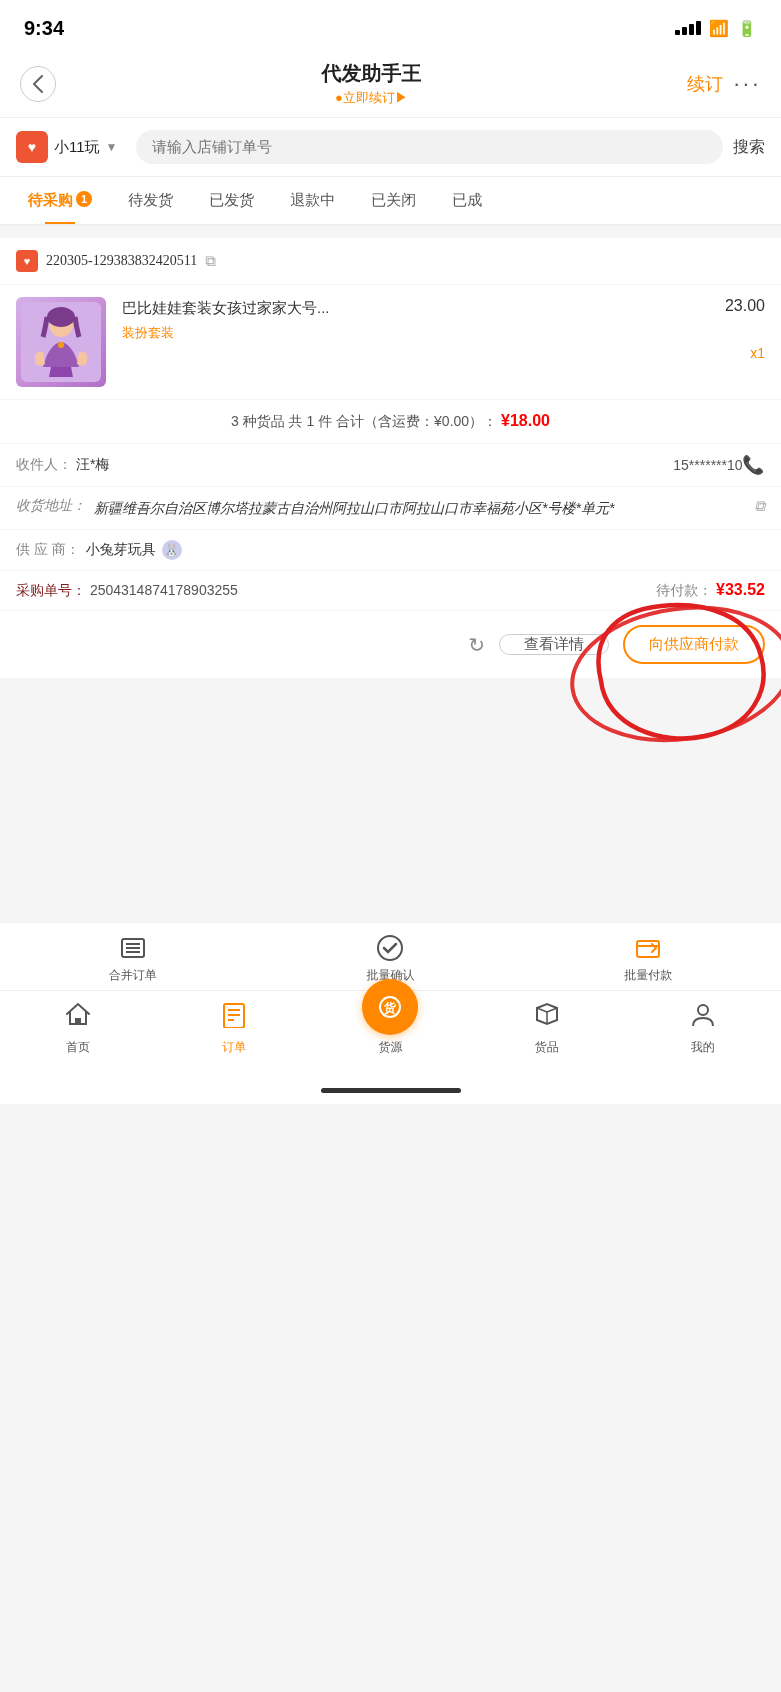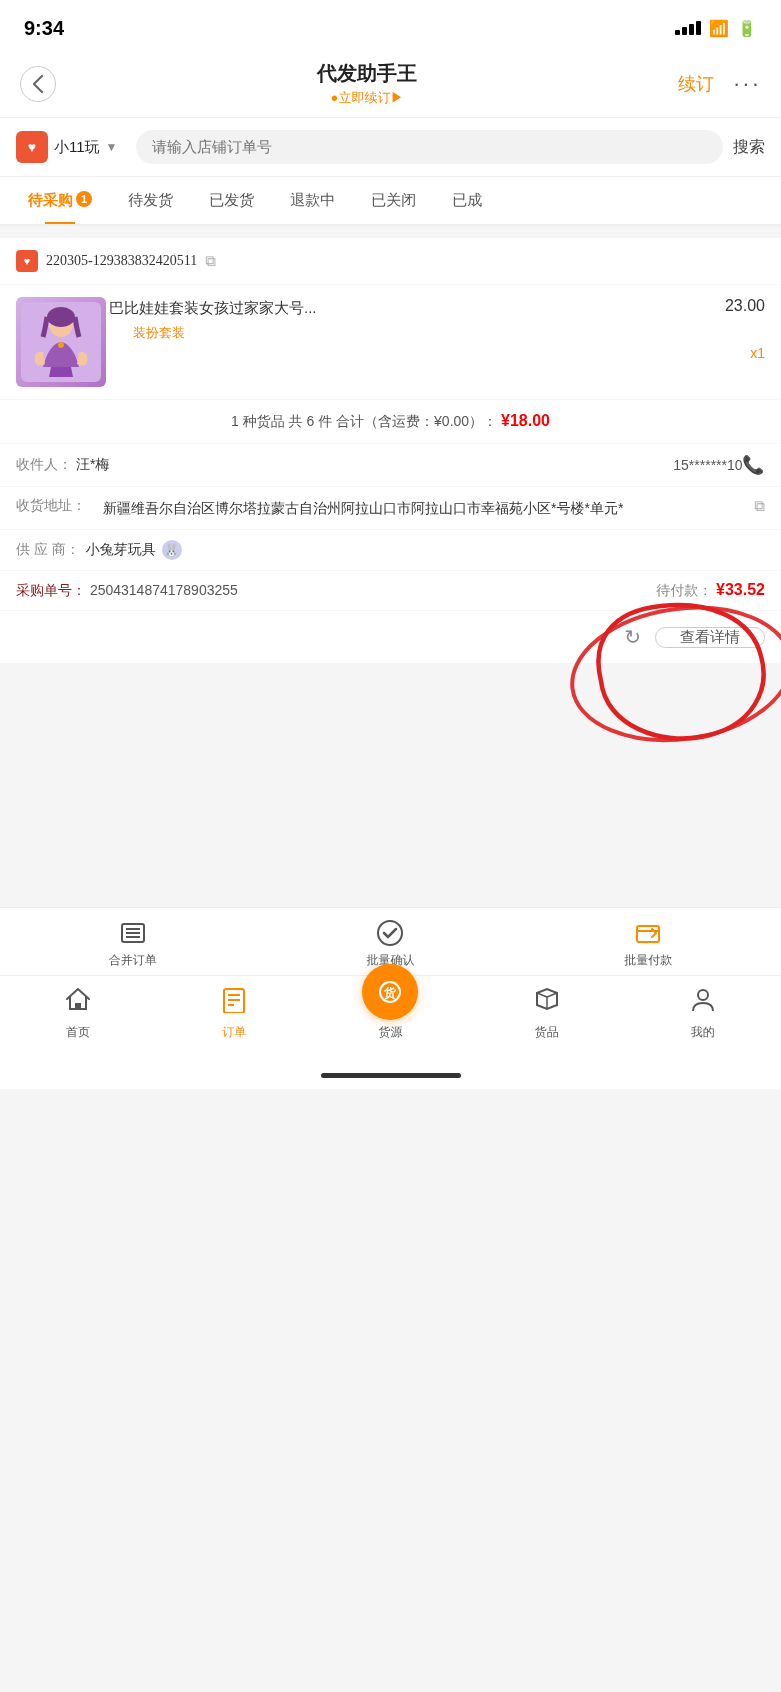--- a/index.html
+++ b/index.html
@@ -60,21 +60,21 @@
       color: #222;
     }
     .nav-title-block .subtitle {
       font-size: 13px;
       color: #f80;
       margin-top: 2px;
     }
     .nav-right {
       display: flex;
       align-items: center;
-      gap: 19px;
+      gap: 10px;
     }
     .nav-renew {
       font-size: 18px;
       color: #f80;
       font-weight: 500;
     }
     .nav-more {
       font-size: 22px;
       color: #555;
       letter-spacing: 2px;
@@ -220,21 +220,21 @@
     .copy-icon {
       font-size: 15px;
       color: #aaa;
     }
 
     
     .product-row {
       display: flex;
       align-items: flex-start;
       padding: 12px 16px;
-      gap: 3px;
+      gap: 16px;
       border-bottom: 1px solid #f5f5f5;
     }
     .product-img {
       width: 90px;
       height: 90px;
       border-radius: 6px;
       background: #e8d5f0;
       overflow: hidden;
       flex-shrink: 0;
       display: flex;
@@ -257,21 +257,20 @@
     .product-name {
       font-size: 15px;
       color: #333;
       line-height: 1.4;
     }
     .product-tag {
       display: inline-block;
       color: #f80;
       font-size: 13px;
       margin-top: 6px;
-      margin-left: 24px;
     }
     .product-price-qty {
       text-align: right;
     }
     .product-price {
       font-size: 16px;
       color: #333;
       font-weight: 500;
     }
     .product-qty {
@@ -319,21 +318,22 @@
       color: #555;
     }
 
     .address-row {
       padding: 10px 16px;
       font-size: 14px;
       color: #333;
       border-bottom: 1px solid #f5f5f5;
       display: flex;
       align-items: flex-start;
-      gap: 17px;
+      gap: 8px;
+      font-style: italic;
     }
     .address-label {
       color: #888;
       white-space: nowrap;
       font-size: 14px;
     }
     .address-text {
       flex: 1;
       line-height: 1.6;
     }
@@ -618,21 +618,21 @@
         <div class="product-name">巴比娃娃套装女孩过家家大号...</div>
         <div class="product-tag">装扮套装</div>
       </div>
       <div class="product-price-qty">
         <div class="product-price">23.00</div>
         <div class="product-qty">x1</div>
       </div>
     </div>
 
     <div class="summary-row">
-      <span>1 种货品 共 6 件 合计（含运费：¥0.00）：</span>
+      <span>3 种货品 共 1 件 合计（含运费：¥0.00）：</span>
       <span class="total-price">¥18.00</span>
     </div>
 
     <div class="info-row">
       <div>
         <span class="label">收件人：</span>
         <span class="value">汪*梅</span>
       </div>
       <div class="phone">
         <span>15*******10</span>
@@ -659,20 +659,21 @@
       </div>
       <div class="purchase-right">
         <span class="pending-payment">待付款：</span>
         <span class="pending-amount">¥33.52</span>
       </div>
     </div>
 
     <div class="action-row red-circle-overlay" style="position:relative;">
       <span class="refresh-icon">↻</span>
       <button class="btn-detail">查看详情</button>
+      <button class="btn-pay">向供应商付款</button>
 
       <svg style="position:absolute; right:-20px; top:-40px; pointer-events:none;" width="270" height="180" viewBox="0 0 270 180">
         <ellipse cx="150" cy="105" rx="110" ry="65" fill="none" stroke="#e02020" stroke-width="4" stroke-dasharray="8 3" transform="rotate(-8, 135, 100)" style="stroke-dasharray:none; opacity:0.9"></ellipse>
 
         <path d="M70,110 C60,70 80,40 130,35 C175,30 220,45 230,85 C240,120 220,155 175,165 C130,175 75,155 70,110 Z" fill="none" stroke="#e02020" stroke-width="4.5" stroke-linecap="round" stroke-linejoin="round"></path>
       </svg>
     </div>
 
   </div>
 </div>

